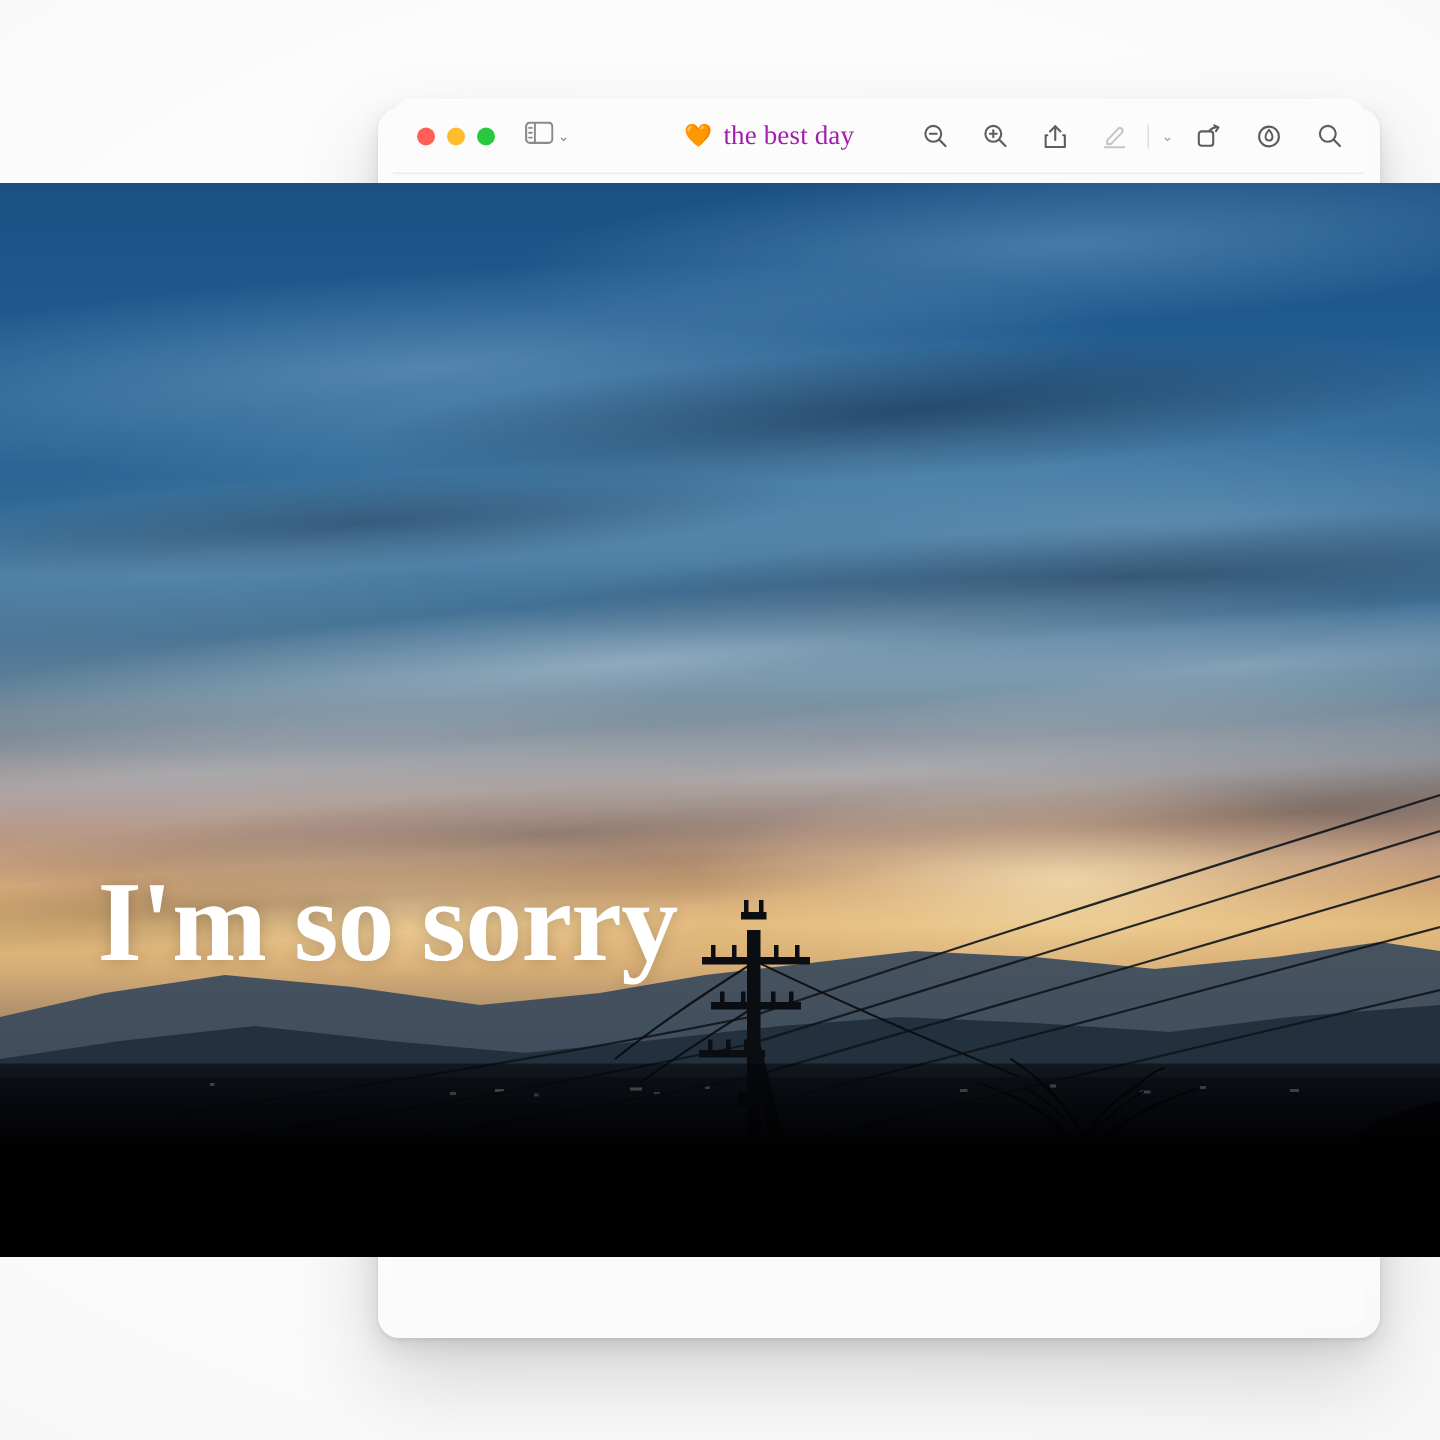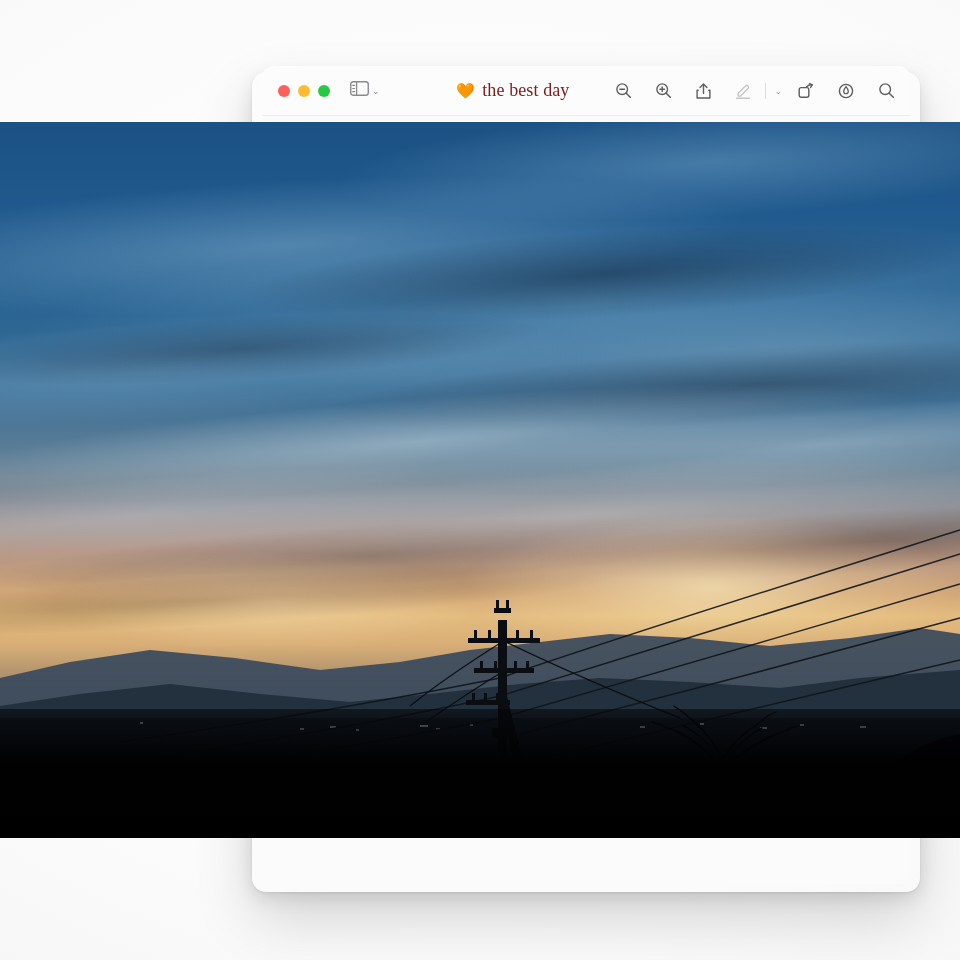--- a/index.html
+++ b/index.html
@@ -110,21 +110,21 @@
     pointer-events: auto;
   }
   .title-emoji {
     font-size: 15px;
     line-height: 1;
     color: #f08a24;
   }
   .title-text {
     font-family: "Liberation Serif", "DejaVu Serif", serif;
     font-size: 18px;
-    color: #7f1d1d;
+    color: #a21caf;
     letter-spacing: 0.1px;
     white-space: nowrap;
     text-align: right;
   }
 
   
   .toolbar {
     margin-left: auto;
     display: flex;
     align-items: center;
@@ -508,15 +508,16 @@
                  M870,702 L900,680 M900,702 L930,680 M930,702 L960,679" stroke-width="1.5"></path>
         <path d="M0,690 L0,716 M60,688 L60,716 M150,687 L150,716 M240,686 L240,716
                  M330,685 L330,716 M420,684 L420,716 M510,683 L510,716 M600,682 L600,716
                  M690,681 L690,716 M780,680 L780,716 M870,679 L870,716 M960,678 L960,716" stroke-width="2"></path>
       </g>
 
     </svg>
 
     <div class="foreground"></div>
 
+    <div class="caption">I'm so sorry</div>
   </div>
 
 </div>
 
 </body></html>

